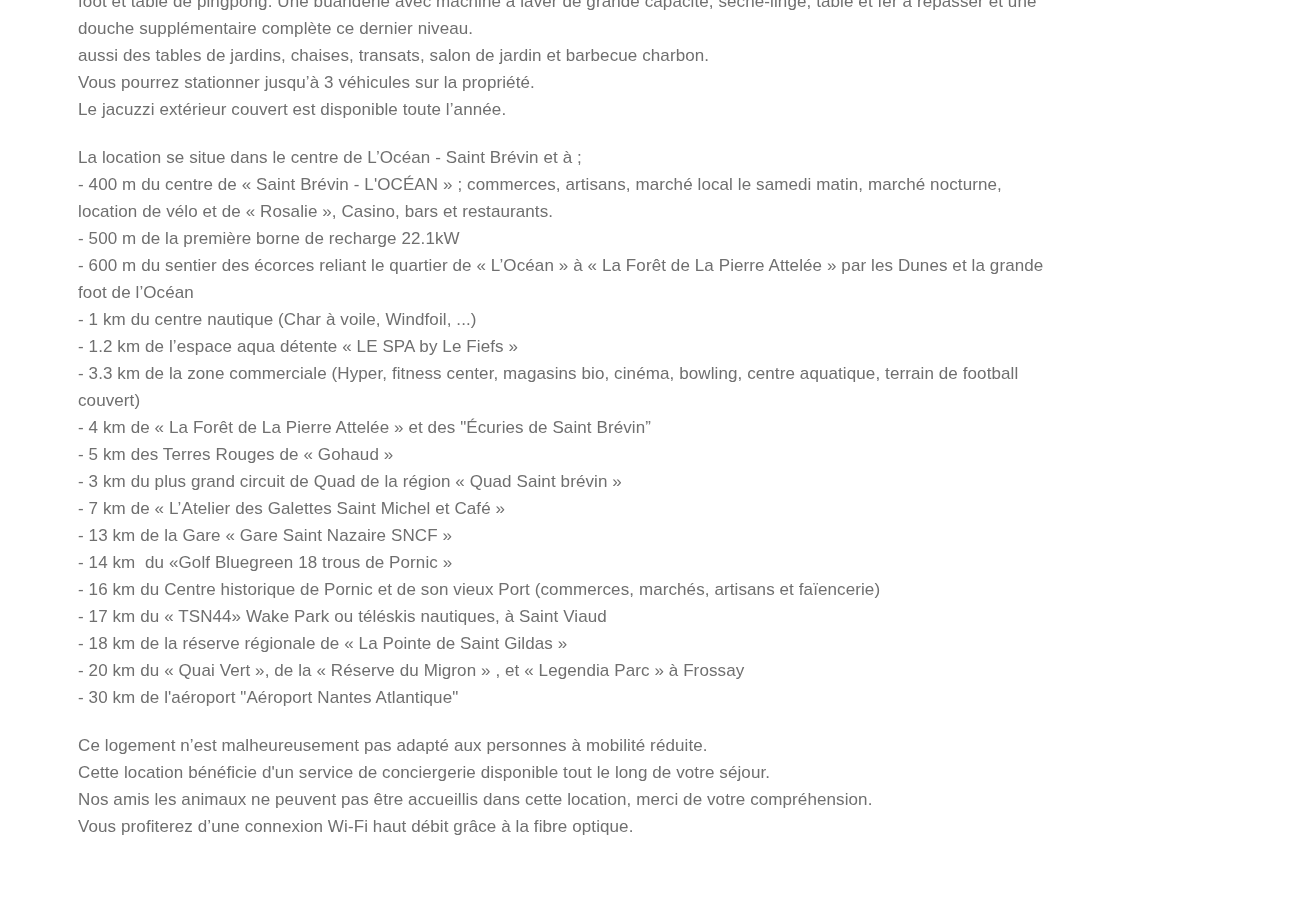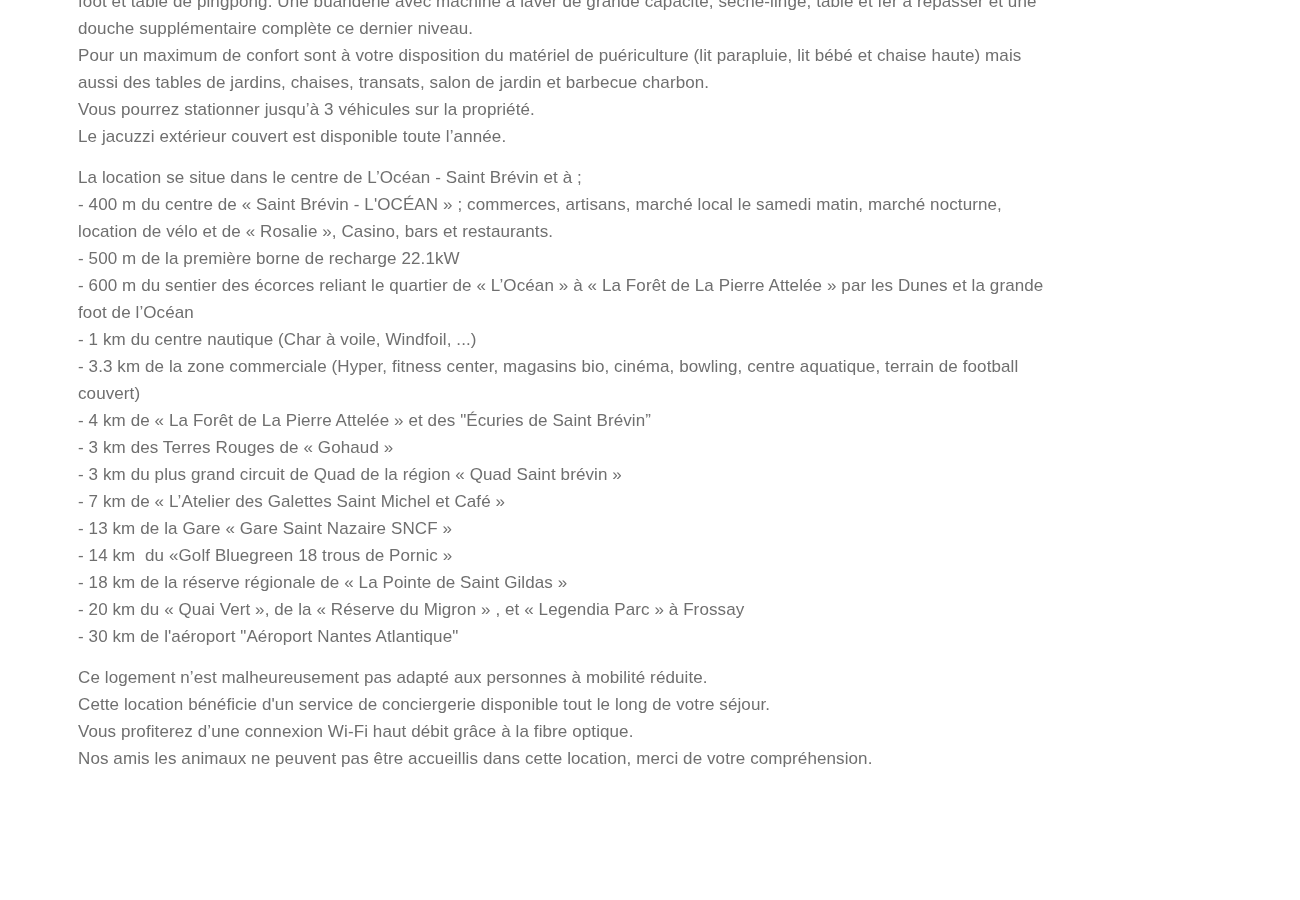--- a/index.html
+++ b/index.html
@@ -15,61 +15,63 @@
     left: 78px;
     top: -12px;
     width: 1190px;
     font-family: "Liberation Sans", "DejaVu Sans", sans-serif;
     font-size: 17px;
     line-height: 27px;
     color: #6f6f6f;
     letter-spacing: 0.1px;
   }
   .section { margin: 0; }
-  .section + .section { margin-top: 14px; }
+  .section + .section { margin-top: 21px; }
   .line {
     white-space: pre;
     min-height: 27px;
   }
 </style>
 </head>
 <body style="background: rgb(255, 255, 255);">
 
 <div class="description" style="color: rgb(111, 111, 111);">
 
   <div class="section">
     <div class="line">foot et table de pingpong. Une buanderie avec machine à laver de grande capacité, sèche-linge, table et fer à repasser et une</div>
     <div class="line">douche supplémentaire complète ce dernier niveau.</div>
-    <div class="line">Pour un maximum de confort sont à votre disposition du matériel de puériculture (lit parapluie, lit bébé et chaise haute) mais</div>
     <div class="line">aussi des tables de jardins, chaises, transats, salon de jardin et barbecue charbon.</div>
     <div class="line">Vous pourrez stationner jusqu’à 3 véhicules sur la propriété.</div>
     <div class="line">Le jacuzzi extérieur couvert est disponible toute l’année.</div>
   </div>
 
   <div class="section">
     <div class="line">La location se situe dans le centre de L’Océan - Saint Brévin et à ;</div>
     <div class="line">- 400 m du centre de « Saint Brévin - L'OCÉAN » ; commerces, artisans, marché local le samedi matin, marché nocturne,</div>
     <div class="line">location de vélo et de « Rosalie », Casino, bars et restaurants.</div>
     <div class="line">- 500 m de la première borne de recharge 22.1kW</div>
     <div class="line">- 600 m du sentier des écorces reliant le quartier de « L’Océan » à « La Forêt de La Pierre Attelée » par les Dunes et la grande</div>
     <div class="line">foot de l’Océan</div>
     <div class="line">- 1 km du centre nautique (Char à voile, Windfoil, ...)</div>
+    <div class="line">- 1.2 km de l’espace aqua détente « LE SPA by Le Fiefs »</div>
     <div class="line">- 3.3 km de la zone commerciale (Hyper, fitness center, magasins bio, cinéma, bowling, centre aquatique, terrain de football</div>
     <div class="line">couvert)</div>
     <div class="line">- 4 km de « La Forêt de La Pierre Attelée » et des "Écuries de Saint Brévin”</div>
-    <div class="line">- 3 km des Terres Rouges de « Gohaud »</div>
+    <div class="line">- 5 km des Terres Rouges de « Gohaud »</div>
     <div class="line">- 3 km du plus grand circuit de Quad de la région « Quad Saint brévin »</div>
     <div class="line">- 7 km de « L’Atelier des Galettes Saint Michel et Café »</div>
     <div class="line">- 13 km de la Gare « Gare Saint Nazaire SNCF »</div>
     <div class="line">- 14 km  du «Golf Bluegreen 18 trous de Pornic »</div>
+    <div class="line">- 16 km du Centre historique de Pornic et de son vieux Port (commerces, marchés, artisans et faïencerie)</div>
+    <div class="line">- 17 km du « TSN44» Wake Park ou téléskis nautiques, à Saint Viaud</div>
     <div class="line">- 18 km de la réserve régionale de « La Pointe de Saint Gildas »</div>
     <div class="line">- 20 km du « Quai Vert », de la « Réserve du Migron » , et « Legendia Parc » à Frossay</div>
     <div class="line">- 30 km de l'aéroport "Aéroport Nantes Atlantique"</div>
   </div>
 
   <div class="section">
     <div class="line">Ce logement n’est malheureusement pas adapté aux personnes à mobilité réduite.</div>
     <div class="line">Cette location bénéficie d'un service de conciergerie disponible tout le long de votre séjour.</div>
+    <div class="line">Nos amis les animaux ne peuvent pas être accueillis dans cette location, merci de votre compréhension.</div>
     <div class="line">Vous profiterez d’une connexion Wi-Fi haut débit grâce à la fibre optique.</div>
-    <div class="line">Nos amis les animaux ne peuvent pas être accueillis dans cette location, merci de votre compréhension.</div>
   </div>
 
 </div>
 
 </body></html>

